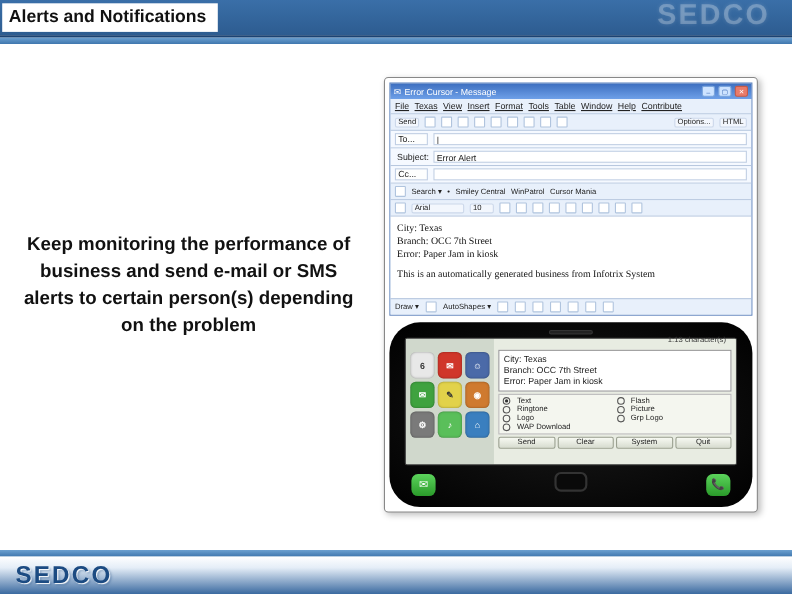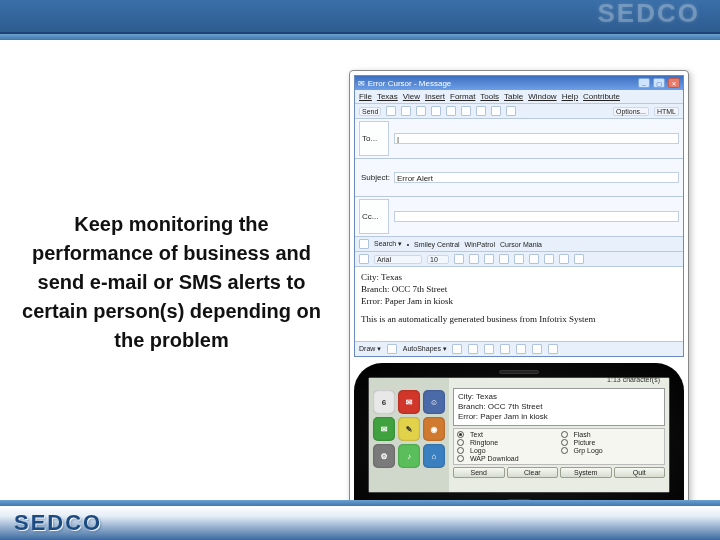--- a/index.html
+++ b/index.html
@@ -43,21 +43,21 @@
   .content {
     display: flex;
     padding: 30px 14px 10px 14px;
   }
   .left {
     width: 335px;
     padding-top: 140px;
     padding-right: 20px;
   }
   .tagline {
-    font-size: 20px;
+    font-size: 17px;
     font-weight: bold;
     line-height: 1.45;
     text-align: center;
     color: #111;
   }
   .right {
     width: 340px;
     border: 1px solid #888;
     border-radius: 4px;
     padding: 4px;
@@ -111,21 +111,21 @@
     display:inline-block;
     border:1px solid #b0c4de;
     background:#fff;
     border-radius:1px;
   }
   .addr-row { background:#f5f9ff; }
   .addr-label {
     width: 30px;
     border:1px solid #c0cfe4;
     background:#fdfefe;
-    padding:12px 2px;
+    padding:0 2px;
     text-align:left;
   }
   .addr-field {
     flex:1;
     border:1px solid #c0cfe4;
     background:#fff;
     height:11px;
     padding:0 2px;
     line-height:11px;
     overflow:hidden;
@@ -276,20 +276,21 @@
     letter-spacing:1px;
     color:#e8f0fb;
     font-weight:500;
     text-shadow:0 0 2px #1c4b82;
   }
 </style>
 </head>
 <body>
 
 <div class="header">
+  <div class="title-box">Alerts and Notifications</div>
   <div class="header-logo-ghost">SEDCO</div>
 </div>
 <div class="header-substrip"></div>
 
 <div class="content">
   <div class="left">
     <p class="tagline">Keep monitoring the performance of business and send e-mail or SMS alerts to certain person(s) depending on the problem</p>
   </div>
 
   <div class="right">

